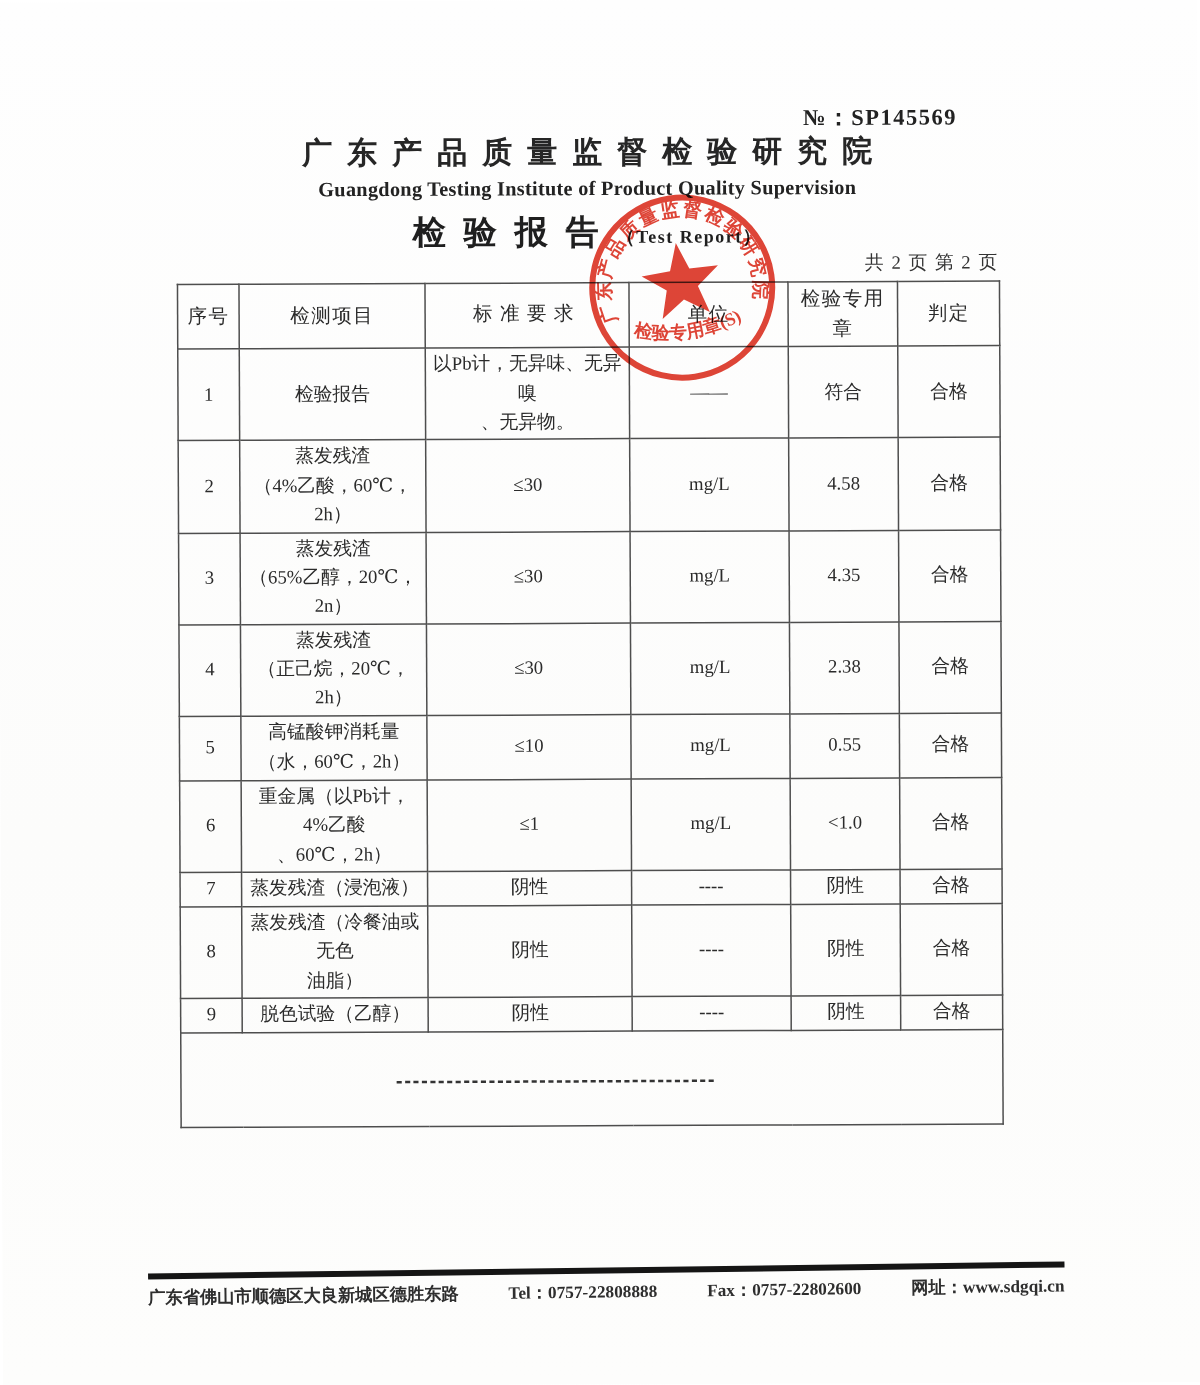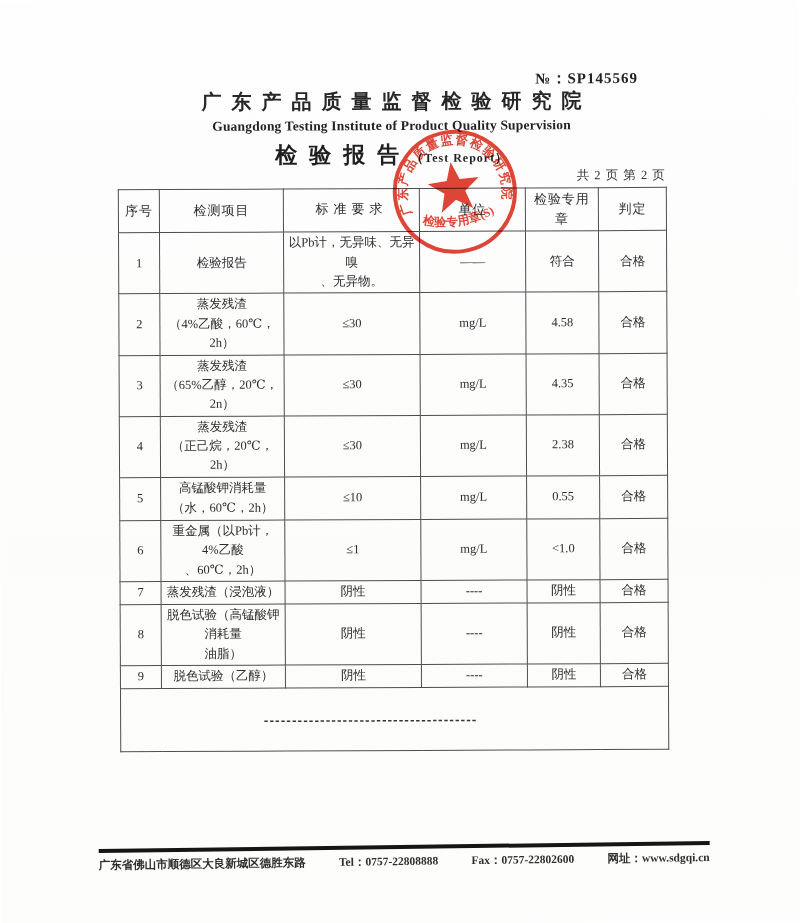--- a/index.html
+++ b/index.html
@@ -183,21 +183,21 @@
         <tr>
           <td>7</td>
           <td>蒸发残渣（浸泡液）</td>
           <td>阴性</td>
           <td>----</td>
           <td>阴性</td>
           <td>合格</td>
         </tr>
         <tr>
           <td>8</td>
-          <td>脱色试验（高锰酸钾消耗量
+          <td>蒸发残渣（冷餐油或无色
 油脂）</td>
           <td>阴性</td>
           <td>----</td>
           <td>阴性</td>
           <td>合格</td>
         </tr>
         <tr>
           <td>9</td>
           <td>脱色试验（乙醇）</td>
           <td>阴性</td>

